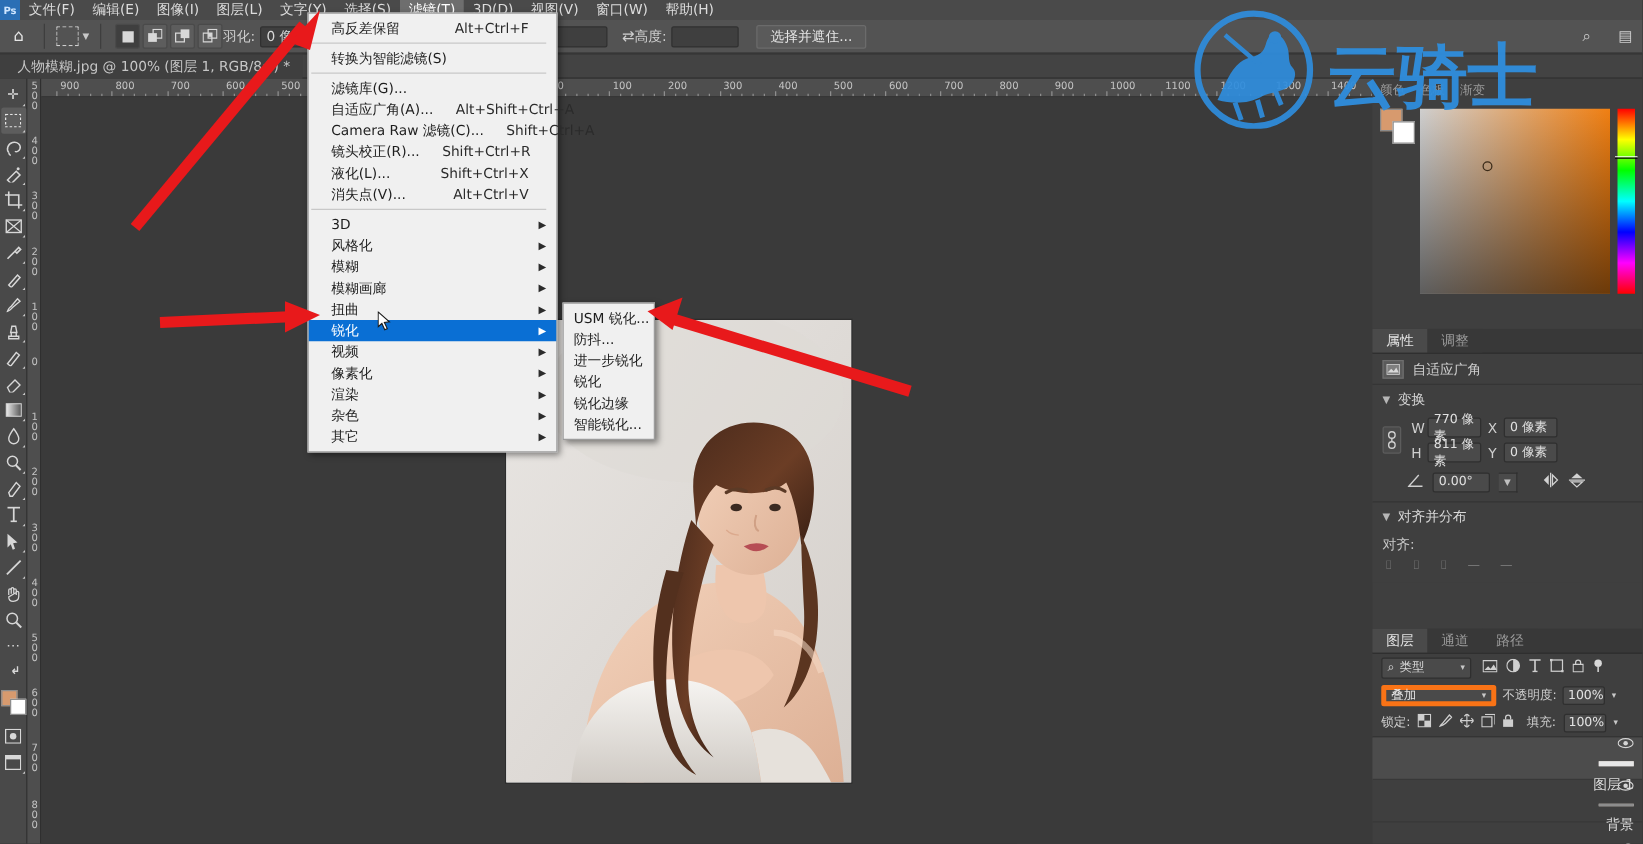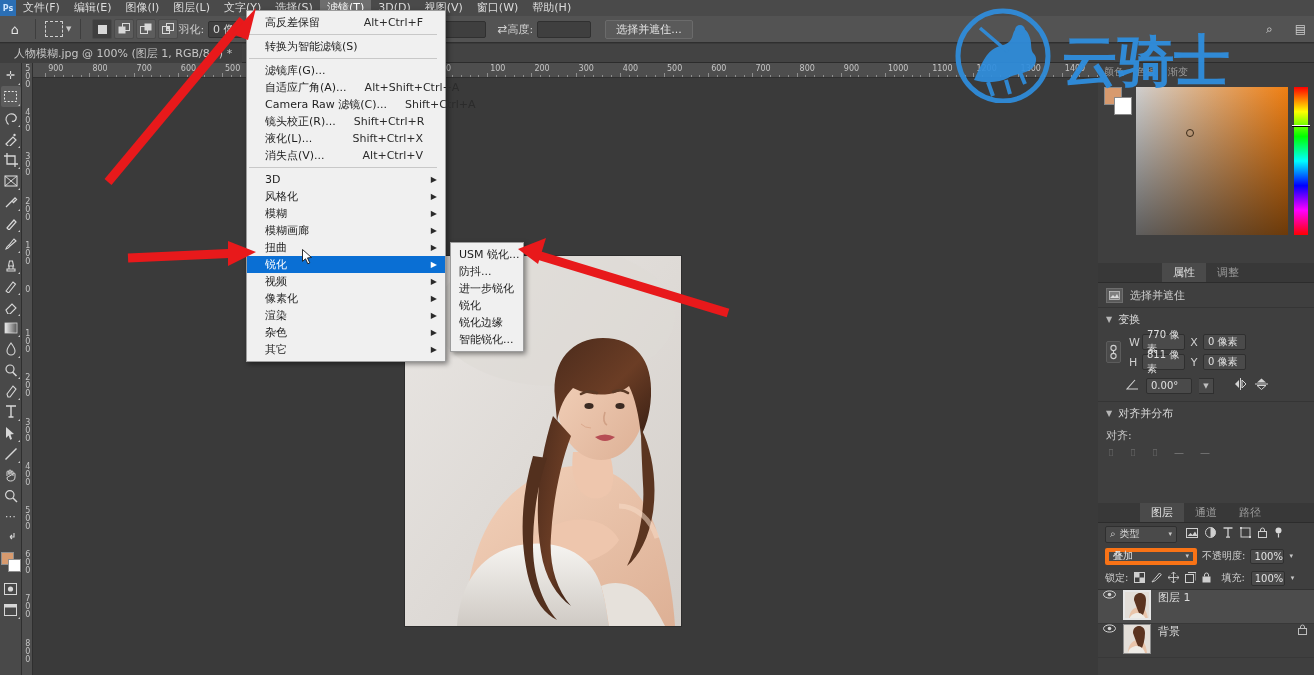--- a/index.html
+++ b/index.html
@@ -143,21 +143,20 @@
   .cp-hue {
     position: absolute; left: 196px; top: 24px; width: 14px; height: 148px;
     background: linear-gradient(to bottom,#ff0000,#ffff00,#00ff00,#00ffff,#0000ff,#ff00ff,#ff0000);
   }
   .cp-hue-mark { position: absolute; left: 194px; width: 18px; height: 2px; border-top: 1px solid #fff; border-bottom: 1px solid #000; }
 
   .panel { background: #3f3f3f; }
   .panel-tabs {
     display: flex; height: 20px; background: #383838; align-items: stretch;
     border-bottom: 1px solid #2c2c2c;
-    justify-content: center;
   }
   .ptab {
     padding: 0 11px; font-size: 11px; color: #9b9b9b;
     display: flex; align-items: center; background: #383838;
   }
   .ptab.active { background: #4a4a4a; color: #e3e3e3; }
   .panel-body { padding: 0; }
 
   .prow { display: flex; align-items: center; height: 24px; padding: 0 8px; font-size: 11px; color: #cfcfcf; gap: 7px; }
   .thumb-ico {
@@ -209,22 +208,23 @@
     width: 92px; height: 17px; background: #4a4a4a; border: 4px solid #f97316;
     border-radius: 2px; padding: 0 4px; color: #e2e2e2; font-size: 10px;
   }
   .op-val {
     width: 34px; height: 15px; background: #4a4a4a; border: 1px solid #2f2f2f;
     border-radius: 2px; color: #e2e2e2; font-size: 10px; display: flex; align-items: center; padding: 0 3px;
   }
   .lock-row { display: flex; align-items: center; height: 22px; padding: 0 7px; gap: 6px; font-size: 10px; color: #cfcfcf; }
   .layer-list { border-top: 1px solid #323232; }
   .layer {
-    display: flex; align-items: flex-start; height: 34px; padding: 0 7px 0 4px; gap: 7px;
+    display: flex; align-items: flex-end; height: 34px; padding: 0 7px 0 4px; gap: 7px;
     border-bottom: 1px solid #383838;
+    flex-direction: column;
   }
   .layer.active { background: #4c4c4c; }
   .eye { width: 14px; text-align: center; color: #cfcfcf; font-size: 10px; }
   .lthumb { width: 28px; height: 30px; border: 1px solid #8d8d8d; overflow: hidden; position: relative; background: #cfc4bb; }
   .layer.active .lthumb { border: 2px solid #e7e7e7; }
   .lname { font-size: 11px; color: #dcdcdc; flex: 1; }
   .llock { color: #bdbdbd; font-size: 10px; }
 
   
   .menu-panel {
@@ -791,21 +791,21 @@
         <div class="ptab">调整</div>
       </div>
       <div class="panel-body">
         <div class="prow">
           <span class="thumb-ico">
             <svg width="11" height="9" viewBox="0 0 11 9">
                 <rect x="0.5" y="0.5" width="10" height="8" fill="#7f7f7f" stroke="#cfcfcf" stroke-width="0.7"></rect>
                 <path d="M1 7l3-3 2 2 2-3 2 4z" fill="#d9d9d9"></path>
               </svg>
           </span>
-          <span>选择并遮住</span>
+          <span>自适应广角</span>
         </div>
         <div class="divider"></div>
         <div class="section-head">
           <span class="chev">▼</span>
           <span>变换</span>
         </div>
         <div class="xform">
           <div class="link-ico">
             <svg width="9" height="16" viewBox="0 0 9 16">
                 <circle cx="4.5" cy="4" r="2.6" fill="none" stroke="#d0d0d0" stroke-width="1.1"></circle>

